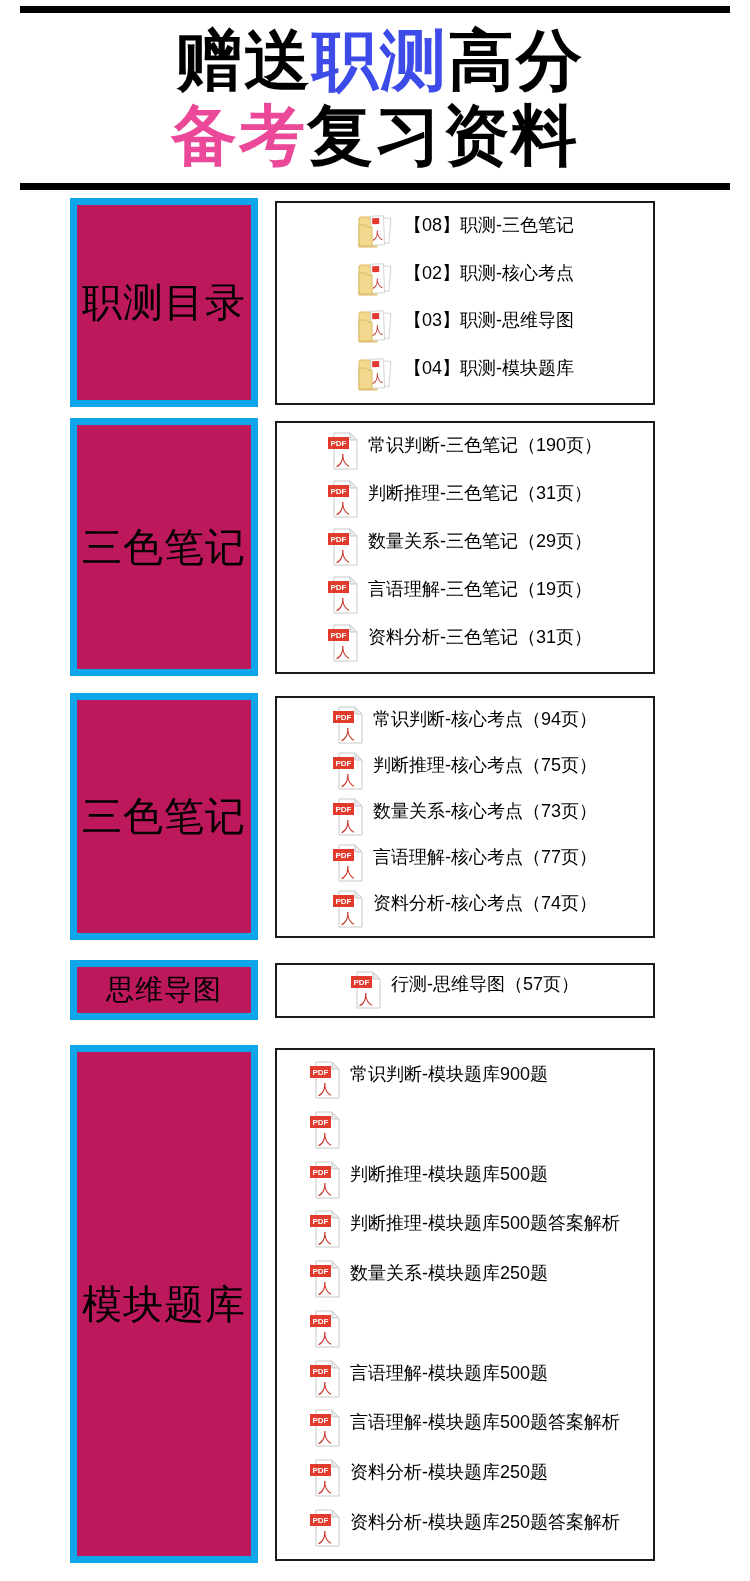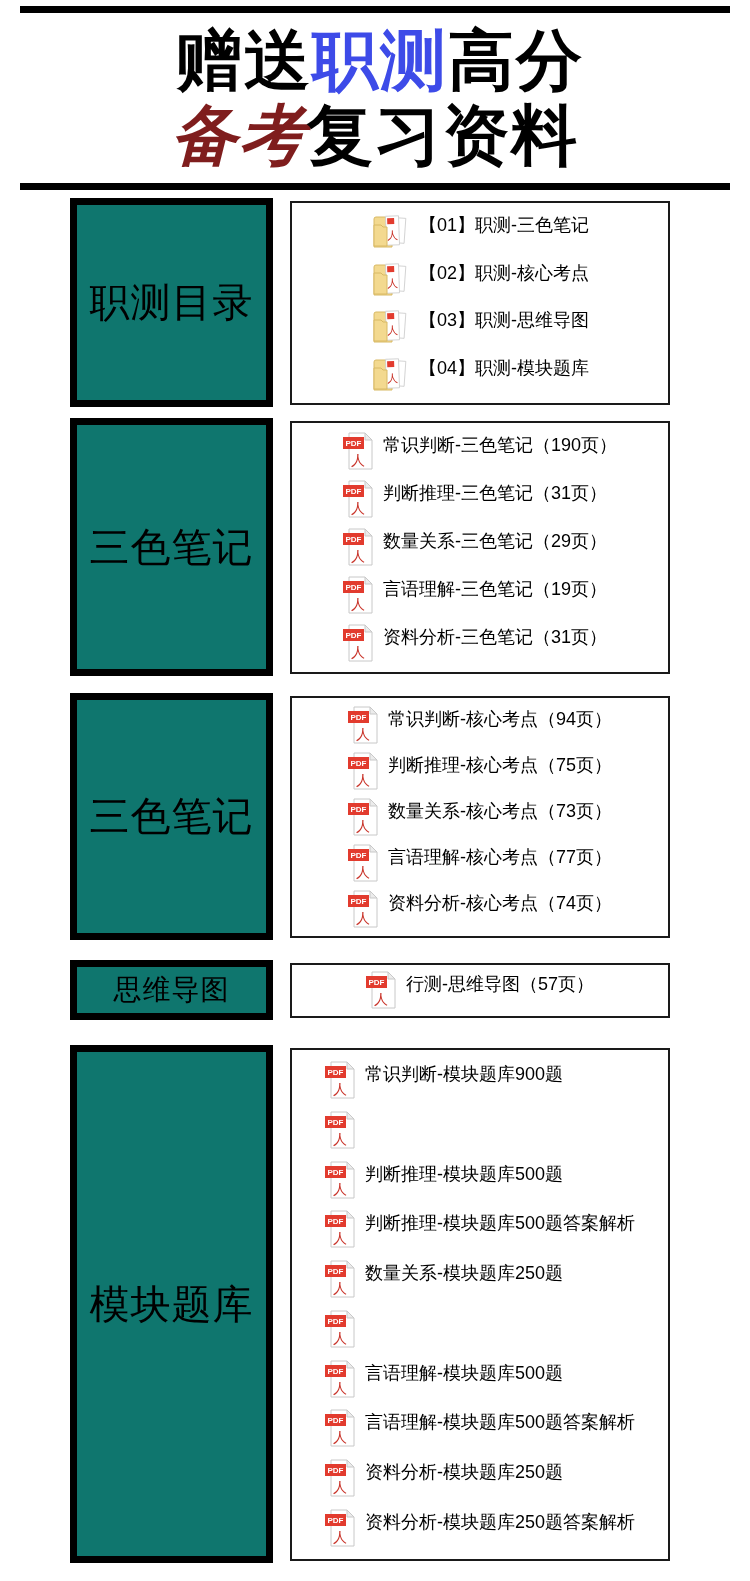--- a/index.html
+++ b/index.html
@@ -24,22 +24,22 @@
   
   .sections{padding:8px 80px 0 70px;}
   .section{display:flex;}
   .sec1{height:209px;margin-bottom:11px;}
   .sec2{height:258px;margin-bottom:17px;}
   .sec3{height:247px;margin-bottom:20px;}
   .sec4{height:60px;margin-bottom:25px;}
   .sec5{height:518px;}
 
   .label-box{
-    box-sizing:border-box;width:203px;height:100%;
-    border:7px solid #000000;background:#0f766e;
+    box-sizing:border-box;width:188px;height:100%;
+    border:7px solid #0ea5e9;background:#be185d;
     display:flex;align-items:center;justify-content:center;
     flex:none;
   }
   .label-text{
     font-family:"Liberation Serif","DejaVu Serif",serif;
     font-size:40px;letter-spacing:1px;white-space:nowrap;
   }
   .sec4 .label-text{font-size:28px;}
 
   .list-box{
@@ -64,21 +64,21 @@
 
 <div class="page">
 
   <div class="top-bar"></div>
 
   <div class="title-block">
     <div class="title-line">
       <span style="color: rgb(0, 0, 0); margin-left: 10px;">赠送</span><span style="color: rgb(61, 75, 232);">职测</span><span style="color: rgb(0, 0, 0); margin-top: 34px;">高分</span>
     </div>
     <div class="title-line">
-      <span style="color: #7f1d1d; font-style: italic;">备考</span><span style="color: #000000;">复习资料</span>
+      <span style="color: #ec4899;">备考</span><span style="color: #000000;">复习资料</span>
     </div>
   </div>
 
   <div class="divider"></div>
 
   <div class="sections">
   <div class="section sec1">
     <div class="label-box">
       <span class="label-text">职测目录</span>
     </div>
@@ -93,21 +93,21 @@
         </g>
         <g transform="rotate(-2 22 18)">
           <rect x="15" y="4" width="13" height="29" fill="#ffffff" stroke="#c9c9c9" stroke-width="0.8"></rect>
           <rect x="16.5" y="6" width="7" height="6" fill="var(--pdf-red)"></rect>
           <text x="21.5" y="27" font-size="11" fill="var(--pdf-glyph)" text-anchor="middle" font-family="serif">人</text>
         </g>
         <path d="M3 34 v-21 h7 l2 2 h4 v19 z" fill="var(--folder-yellow)" stroke="var(--folder-edge)" stroke-width="1"></path>
       </svg>
     </span>
 
-    <span class="row-label">【01】职测-三色笔记</span>
+    <span class="row-label">【08】职测-三色笔记</span>
   </div>
 
   <div class="file-row">
     <span class="icon-wrap">
       <svg width="38" height="38" viewBox="0 0 38 38" aria-hidden="true">
         <path d="M3 7 q0 -2 2 -2 h9 l3 3 h4 v27 h-18 z" fill="var(--folder-yellow)" stroke="var(--folder-edge)" stroke-width="1"></path>
         <g transform="rotate(4 29 18)">
           <rect x="25" y="6" width="9" height="25" fill="#ffffff" stroke="#c9c9c9" stroke-width="0.8"></rect>
         </g>
         <g transform="rotate(-2 22 18)">

